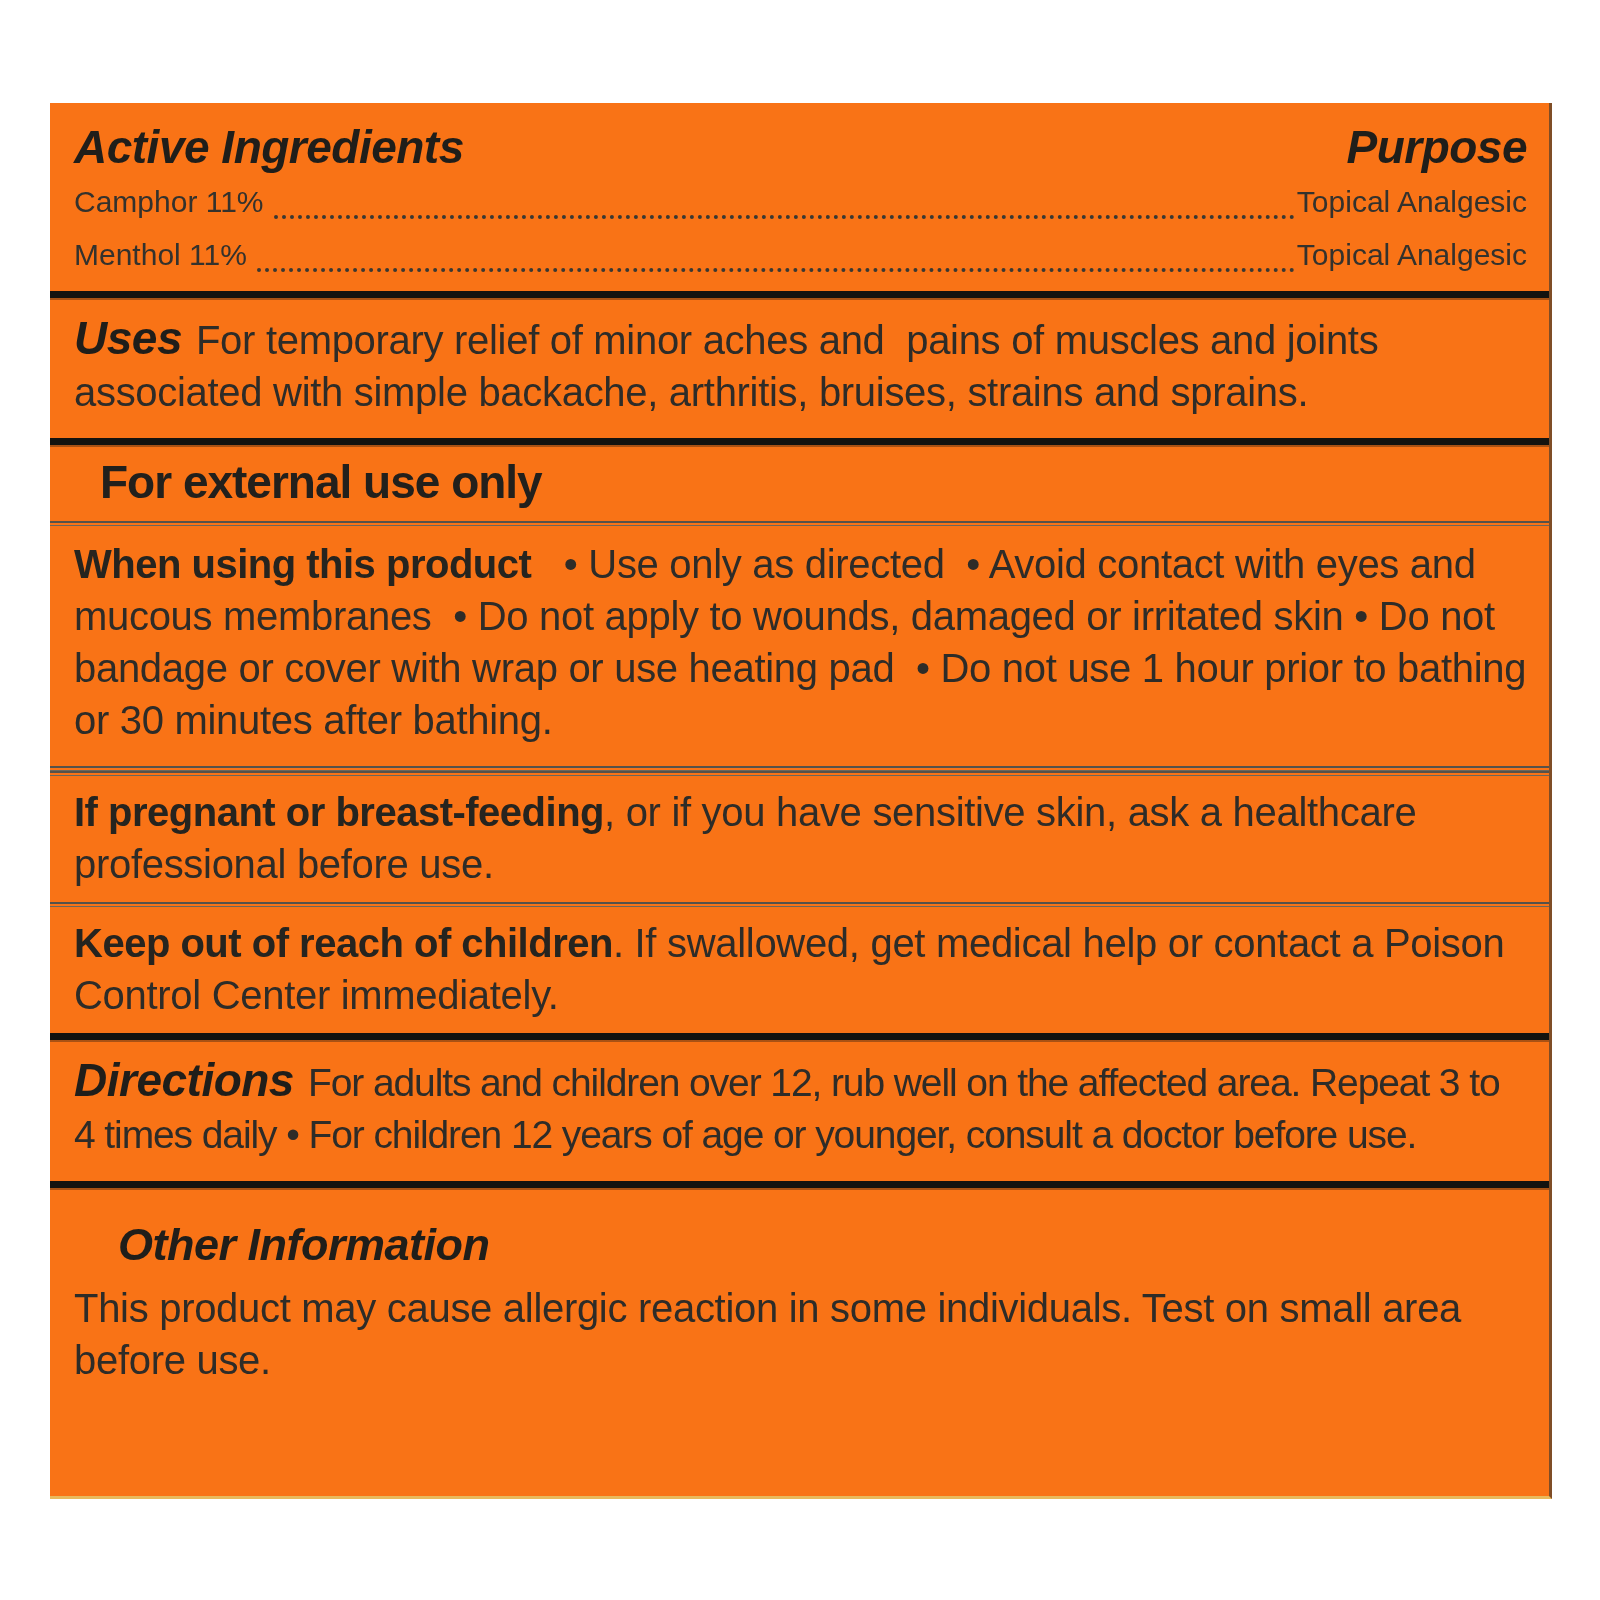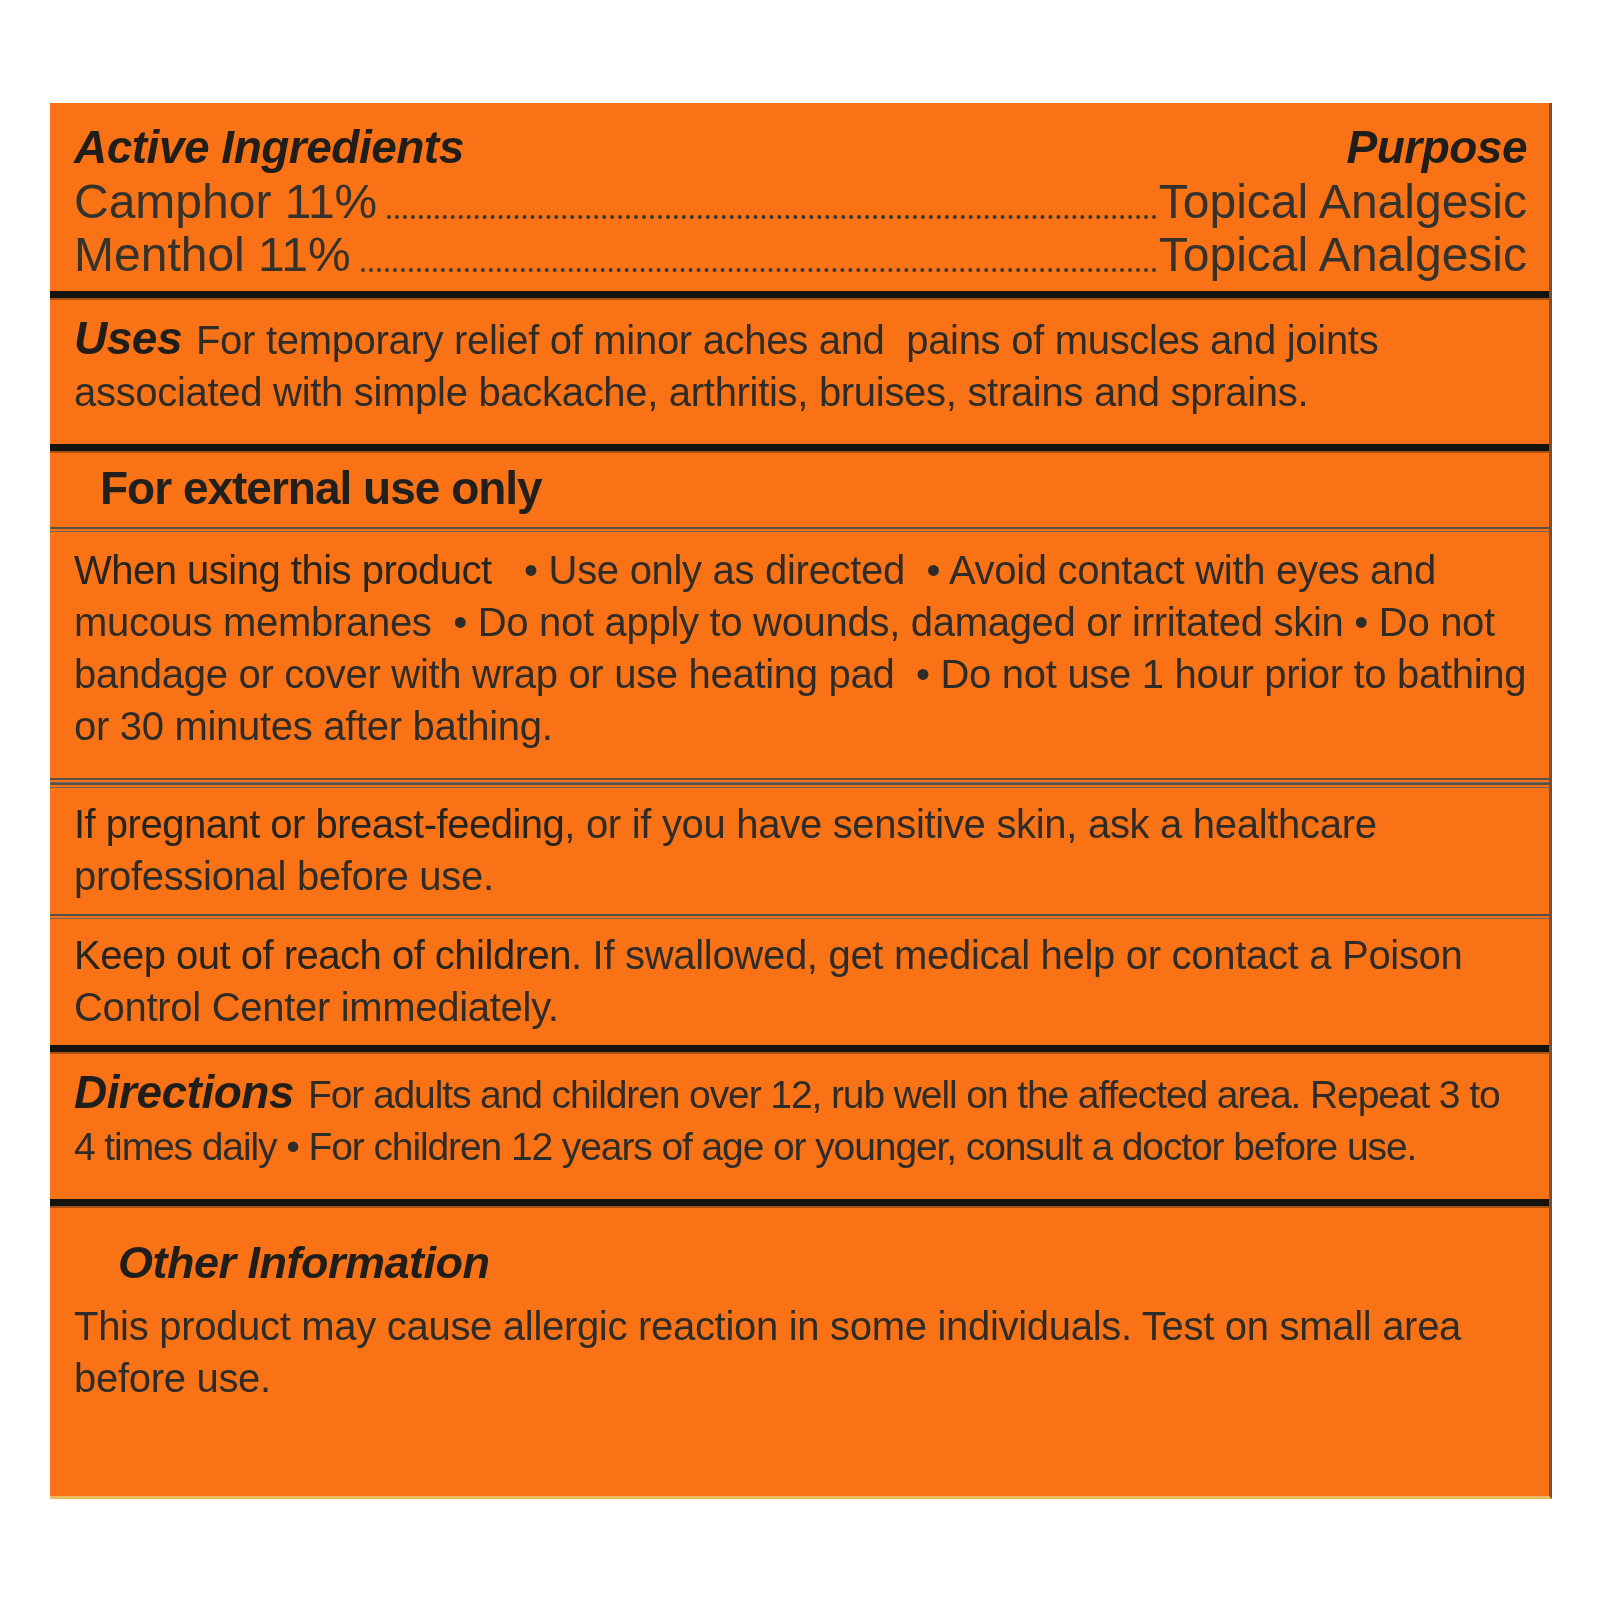--- a/index.html
+++ b/index.html
@@ -41,47 +41,47 @@
     font-weight: 700;
     color: #201e1a;
     letter-spacing: -0.5px;
   }
   .para {
     font-size: 40px;
     line-height: 52px;
     letter-spacing: -0.3px;
     white-space: pre-wrap;
   }
-  .lead { font-weight: 400; color: #26241f; letter-spacing: -0.5px; }
+  .lead { font-weight: 700; color: #26241f; letter-spacing: -0.5px; }
 
   
   .ai-head {
     display: flex;
     justify-content: space-between;
     align-items: baseline;
     font-size: 46px;
     line-height: 56px;
     padding-top: 2px;
   }
   .ing-row {
     display: flex;
     align-items: baseline;
-    font-size: 48px;
+    font-size: 30px;
     line-height: 53px;
     color: #34322d;
   }
   .ing-row .leader {
     flex: 1;
     border-bottom: 4px dotted #3a3832;
     align-self: flex-end;
     margin: 0 2px 9px 10px;
   }
   .ing-block { padding-bottom: 10px; }
 
-  .sec { padding: 12px 0 26px 0; }
+  .sec { padding: 12px 0 20px 0; }
   .sec.tight-pad { padding: 10px 0 12px 0; }
 
   .inline-hd { font-size: 46px; margin-right: 14px; }
   .warn-hd-row { padding: 8px 0 12px 0; display: flex; align-items: baseline; }
   .warn-hd { font-size: 48px; }
   .warn-sub {
     font-weight: 700;
     font-size: 46px;
     letter-spacing: -1px;
     margin-left: 26px;

